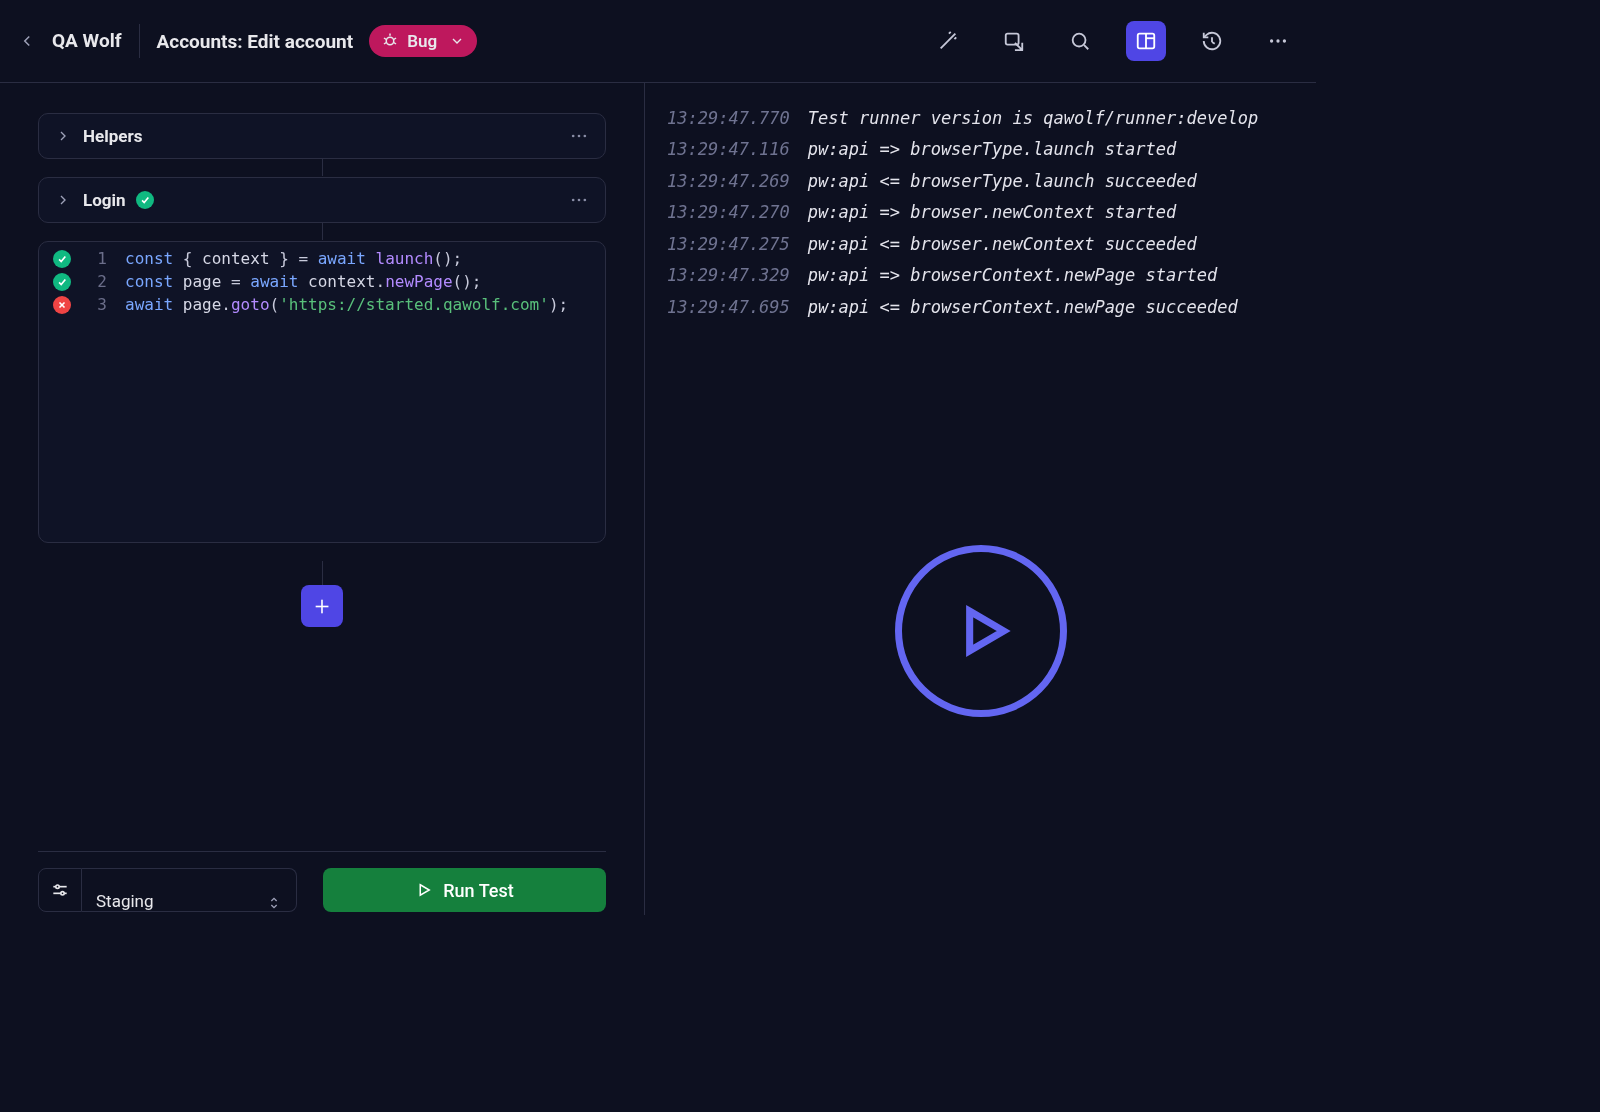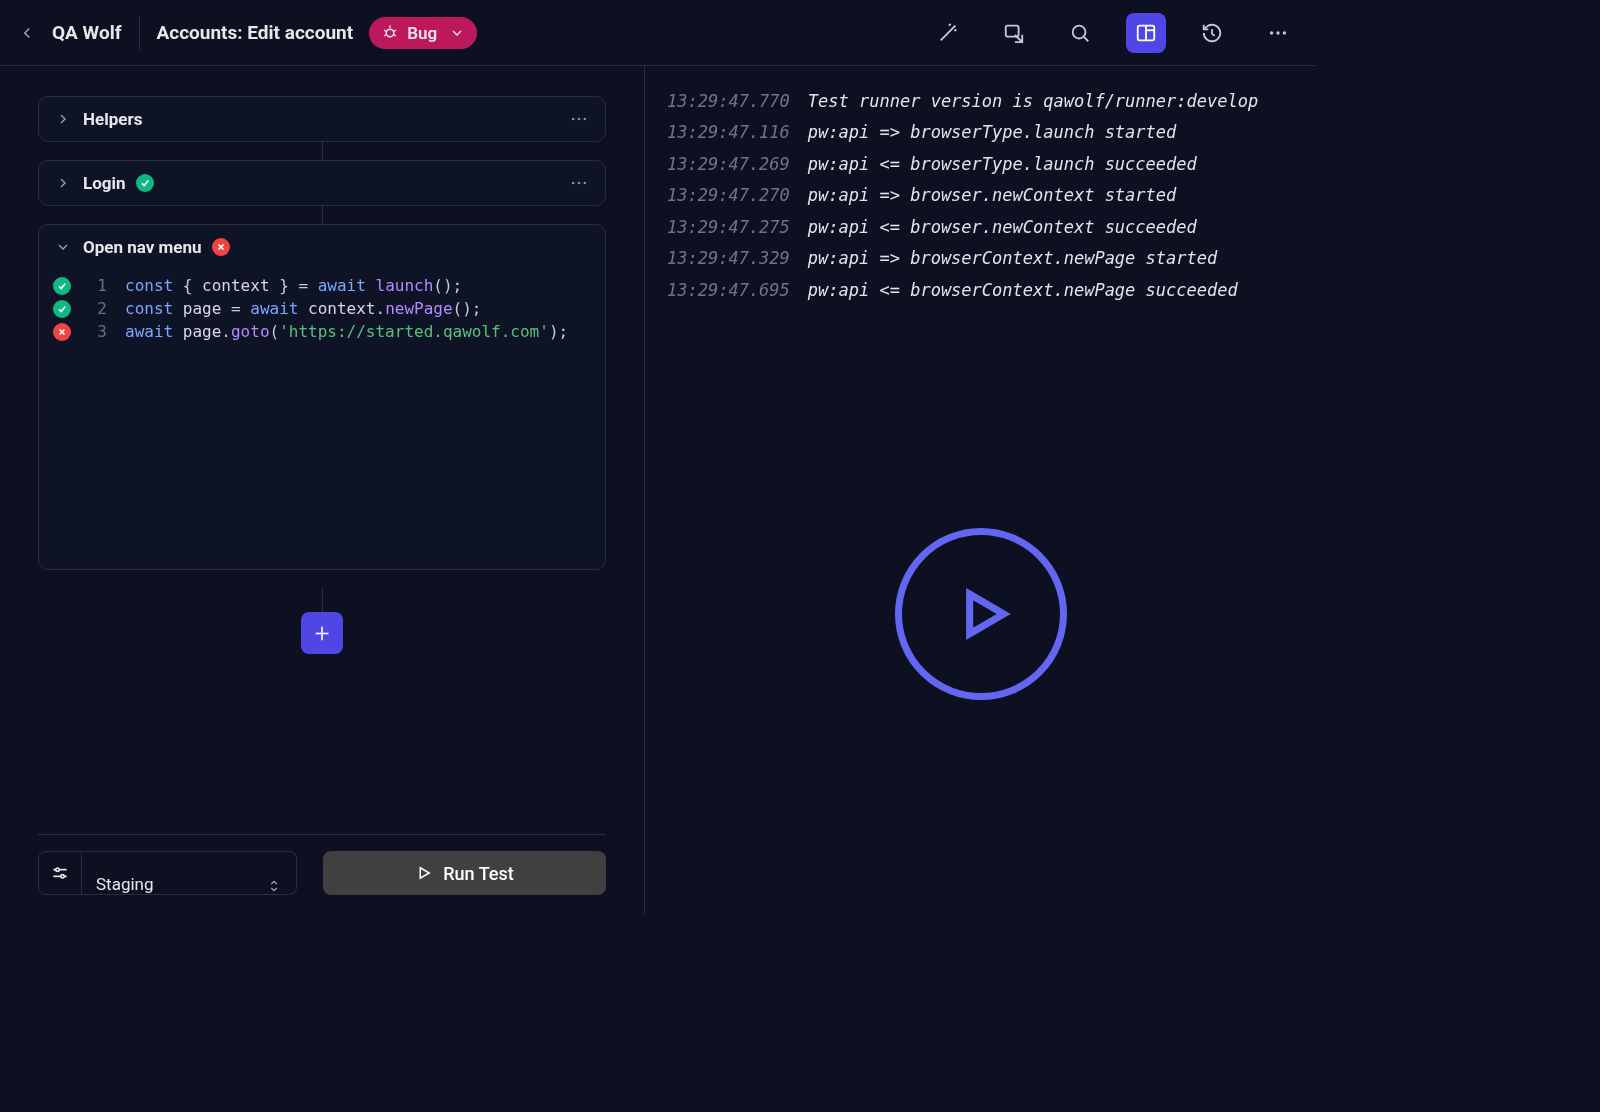--- a/index.html
+++ b/index.html
@@ -7,21 +7,21 @@
     background: #0d1020;
     color: #e8e8ec;
     font-family: -apple-system, BlinkMacSystemFont, "Segoe UI", Roboto, sans-serif;
     width: 1316px;
     height: 915px;
     overflow: hidden;
     font-size: 15px;
   }
   .header {
     display: flex; align-items: center;
-    height: 66px; padding: 0 18px;
+    height: 83px; padding: 0 18px;
     border-bottom: 1px solid #2a2d42;
     gap: 16px;
   }
   .chev { width: 18px; height: 18px; color: #9ea1b8; cursor:pointer; }
   .brand { font-weight: 700; font-size: 19px; padding-right:18px; border-right:1px solid #2a2d42; line-height:34px;}
   .title { font-weight: 700; font-size: 19px; }
   .bug-pill {
     display:flex; align-items:center; gap:8px;
     background:#be185d; border-radius:999px; padding:6px 12px;
     font-weight:600; font-size:17px; cursor:pointer;
@@ -69,21 +69,21 @@
              color:#fff;display:flex;align-items:center;justify-content:center;
              margin:0 auto; cursor:pointer; font-size:26px; font-weight:300;}
   .conn-center { width:1px; height:24px; background:#2a2d42; margin:0 auto;}
   .bottom-bar { margin-top:auto; padding-top:16px; border-top:1px solid #2a2d42;
                 display:flex; gap:0; align-items:stretch;}
   .filter-btn { width:44px;height:44px; display:flex;align-items:center;justify-content:center;
                 border:1px solid #2a2d42; border-radius:8px 0 0 8px; cursor:pointer;}
   .env-select { flex:0 0 215px; border:1px solid #2a2d42; border-left:none; border-radius:0 8px 8px 0;
                 display:flex; align-items:flex-end; padding:0 14px; cursor:pointer; font-size:17px;}
   .env-select .sel-icon { margin-left:auto; width:16px;height:16px; color:#9ea1b8;}
-  .run-btn { flex:1; margin-left:26px; background:#404040; color:#fff; border-radius:8px;
+  .run-btn { flex:1; margin-left:26px; background:#15803d; color:#fff; border-radius:8px;
              display:flex;align-items:center;justify-content:center; gap:10px; font-size:18px;
              font-weight:500; cursor:pointer;}
   .run-btn svg{width:18px;height:18px;}
   .right { flex:1; display:flex; flex-direction:column; }
   .log { padding:20px 22px 6px 22px; font-family: ui-monospace, SFMono-Regular, Menlo, monospace;
          font-size:17px; line-height:1.85; color:#e4e4ec;}
   .log-row { white-space:pre;font-style:italic; }
   .log-row .ts { color:#6f7391; margin-right:18px;}
   .preview { flex:1; display:flex; align-items:center; justify-content:center;}
   .play-circle { width:172px;height:172px; border:7px solid #6366f1; border-radius:50%;
@@ -190,32 +190,20 @@
           <svg class="more" viewBox="0 0 24 24" fill="currentColor">
               <circle cx="5" cy="12" r="1.6"></circle>
               <circle cx="12" cy="12" r="1.6"></circle>
               <circle cx="19" cy="12" r="1.6"></circle>
             </svg>
         </div>
         <div class="connector"></div>
       </div>
 
       <div class="card">
-        <div class="card-head">
-          <svg class="toggle" viewBox="0 0 24 24" fill="none" stroke="currentColor" stroke-width="2">
-              <polyline points="6 9 12 15 18 9"></polyline>
-            </svg>
-          <span>Open nav menu</span>
-          <span class="status-dot fail">
-              <svg viewBox="0 0 24 24" fill="none" stroke="currentColor" stroke-width="4">
-                <line x1="6" y1="6" x2="18" y2="18"></line>
-                <line x1="18" y1="6" x2="6" y2="18"></line>
-              </svg>
-            </span>
-        </div>
         <div class="code-block" id="code-block">
             <div class="code-row">
               <span class="row-status pass">
                 <svg viewBox="0 0 24 24" fill="none" stroke="currentColor" stroke-width="4">
                   <polyline points="5 13 10 18 20 6"></polyline>
                 </svg>
               </span>
               <span class="lineno">1</span>
               <span><span class="tok-kw">const</span><span class="tok-punc"> { </span><span class="tok-id">context</span><span class="tok-punc"> } = </span><span class="tok-kw">await</span><span class="tok-punc"> </span><span class="tok-fn">launch</span><span class="tok-punc">();</span></span>
             </div>

